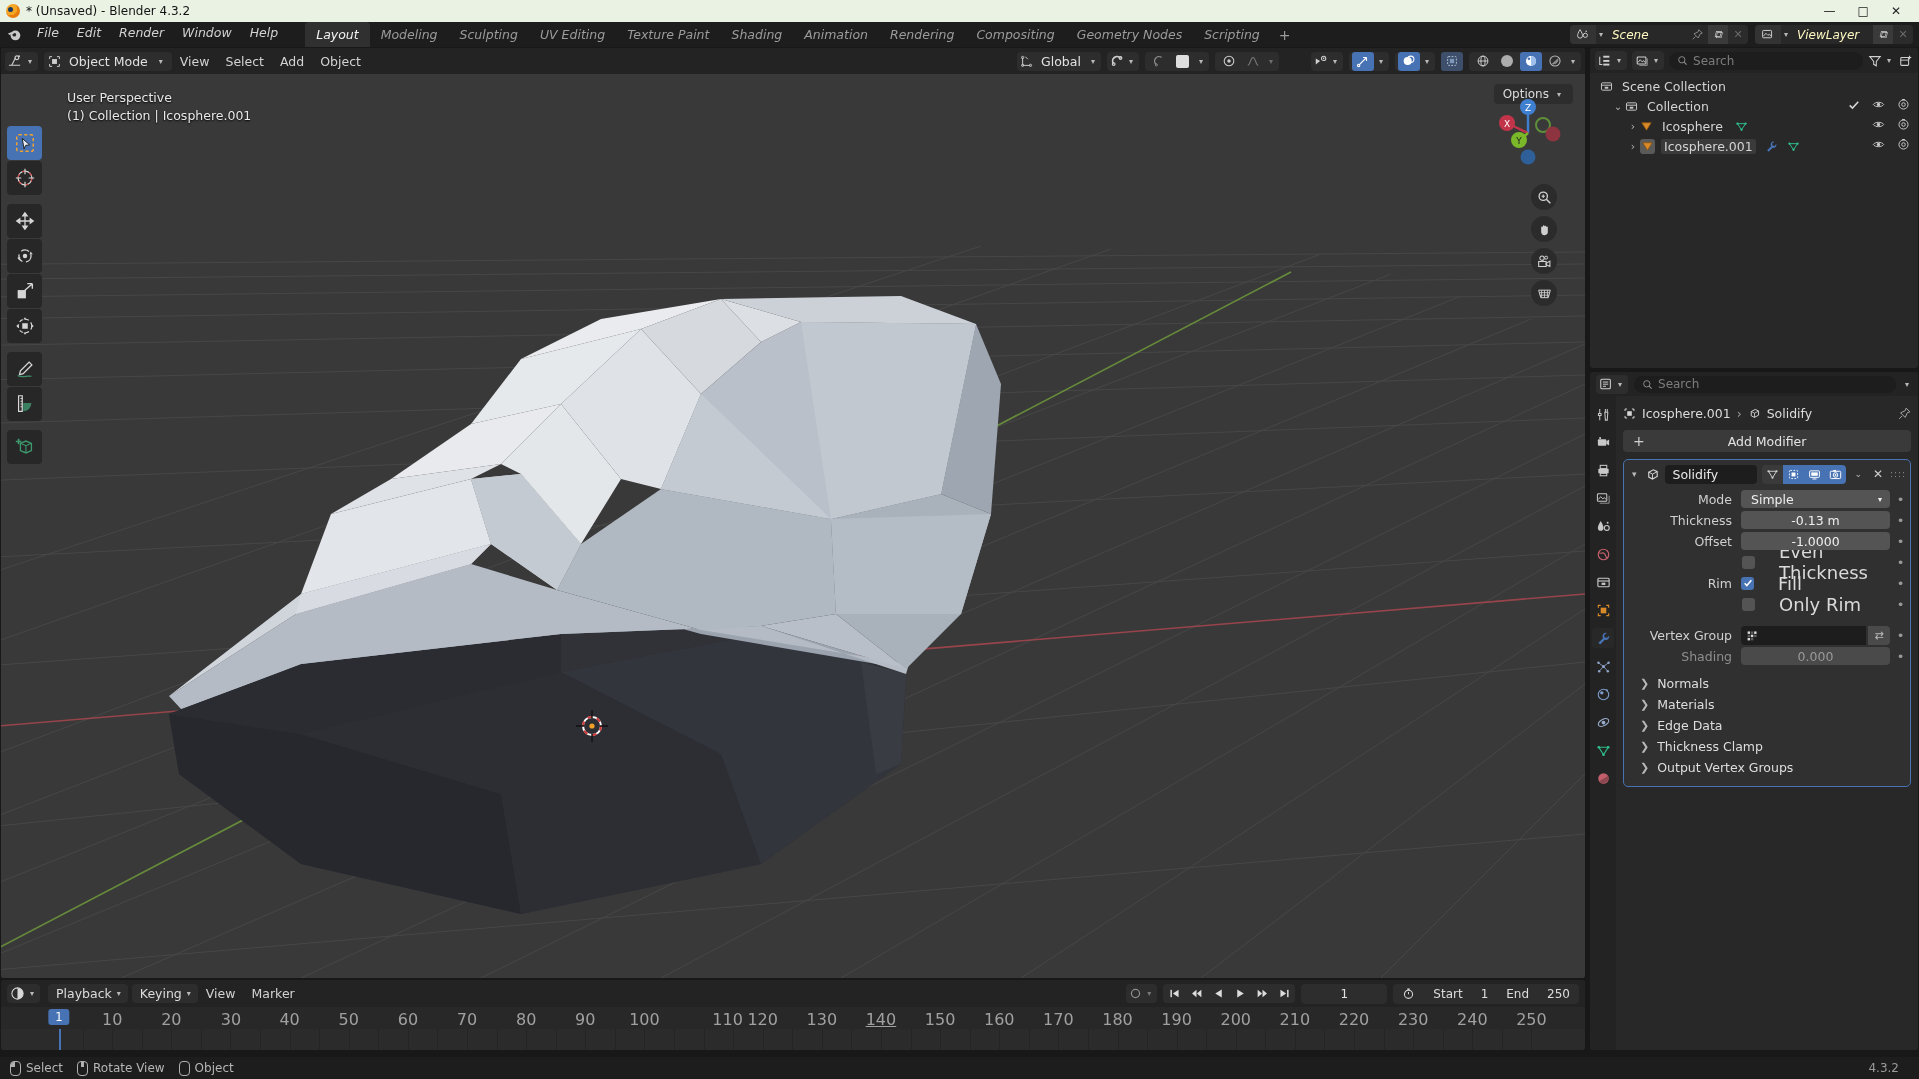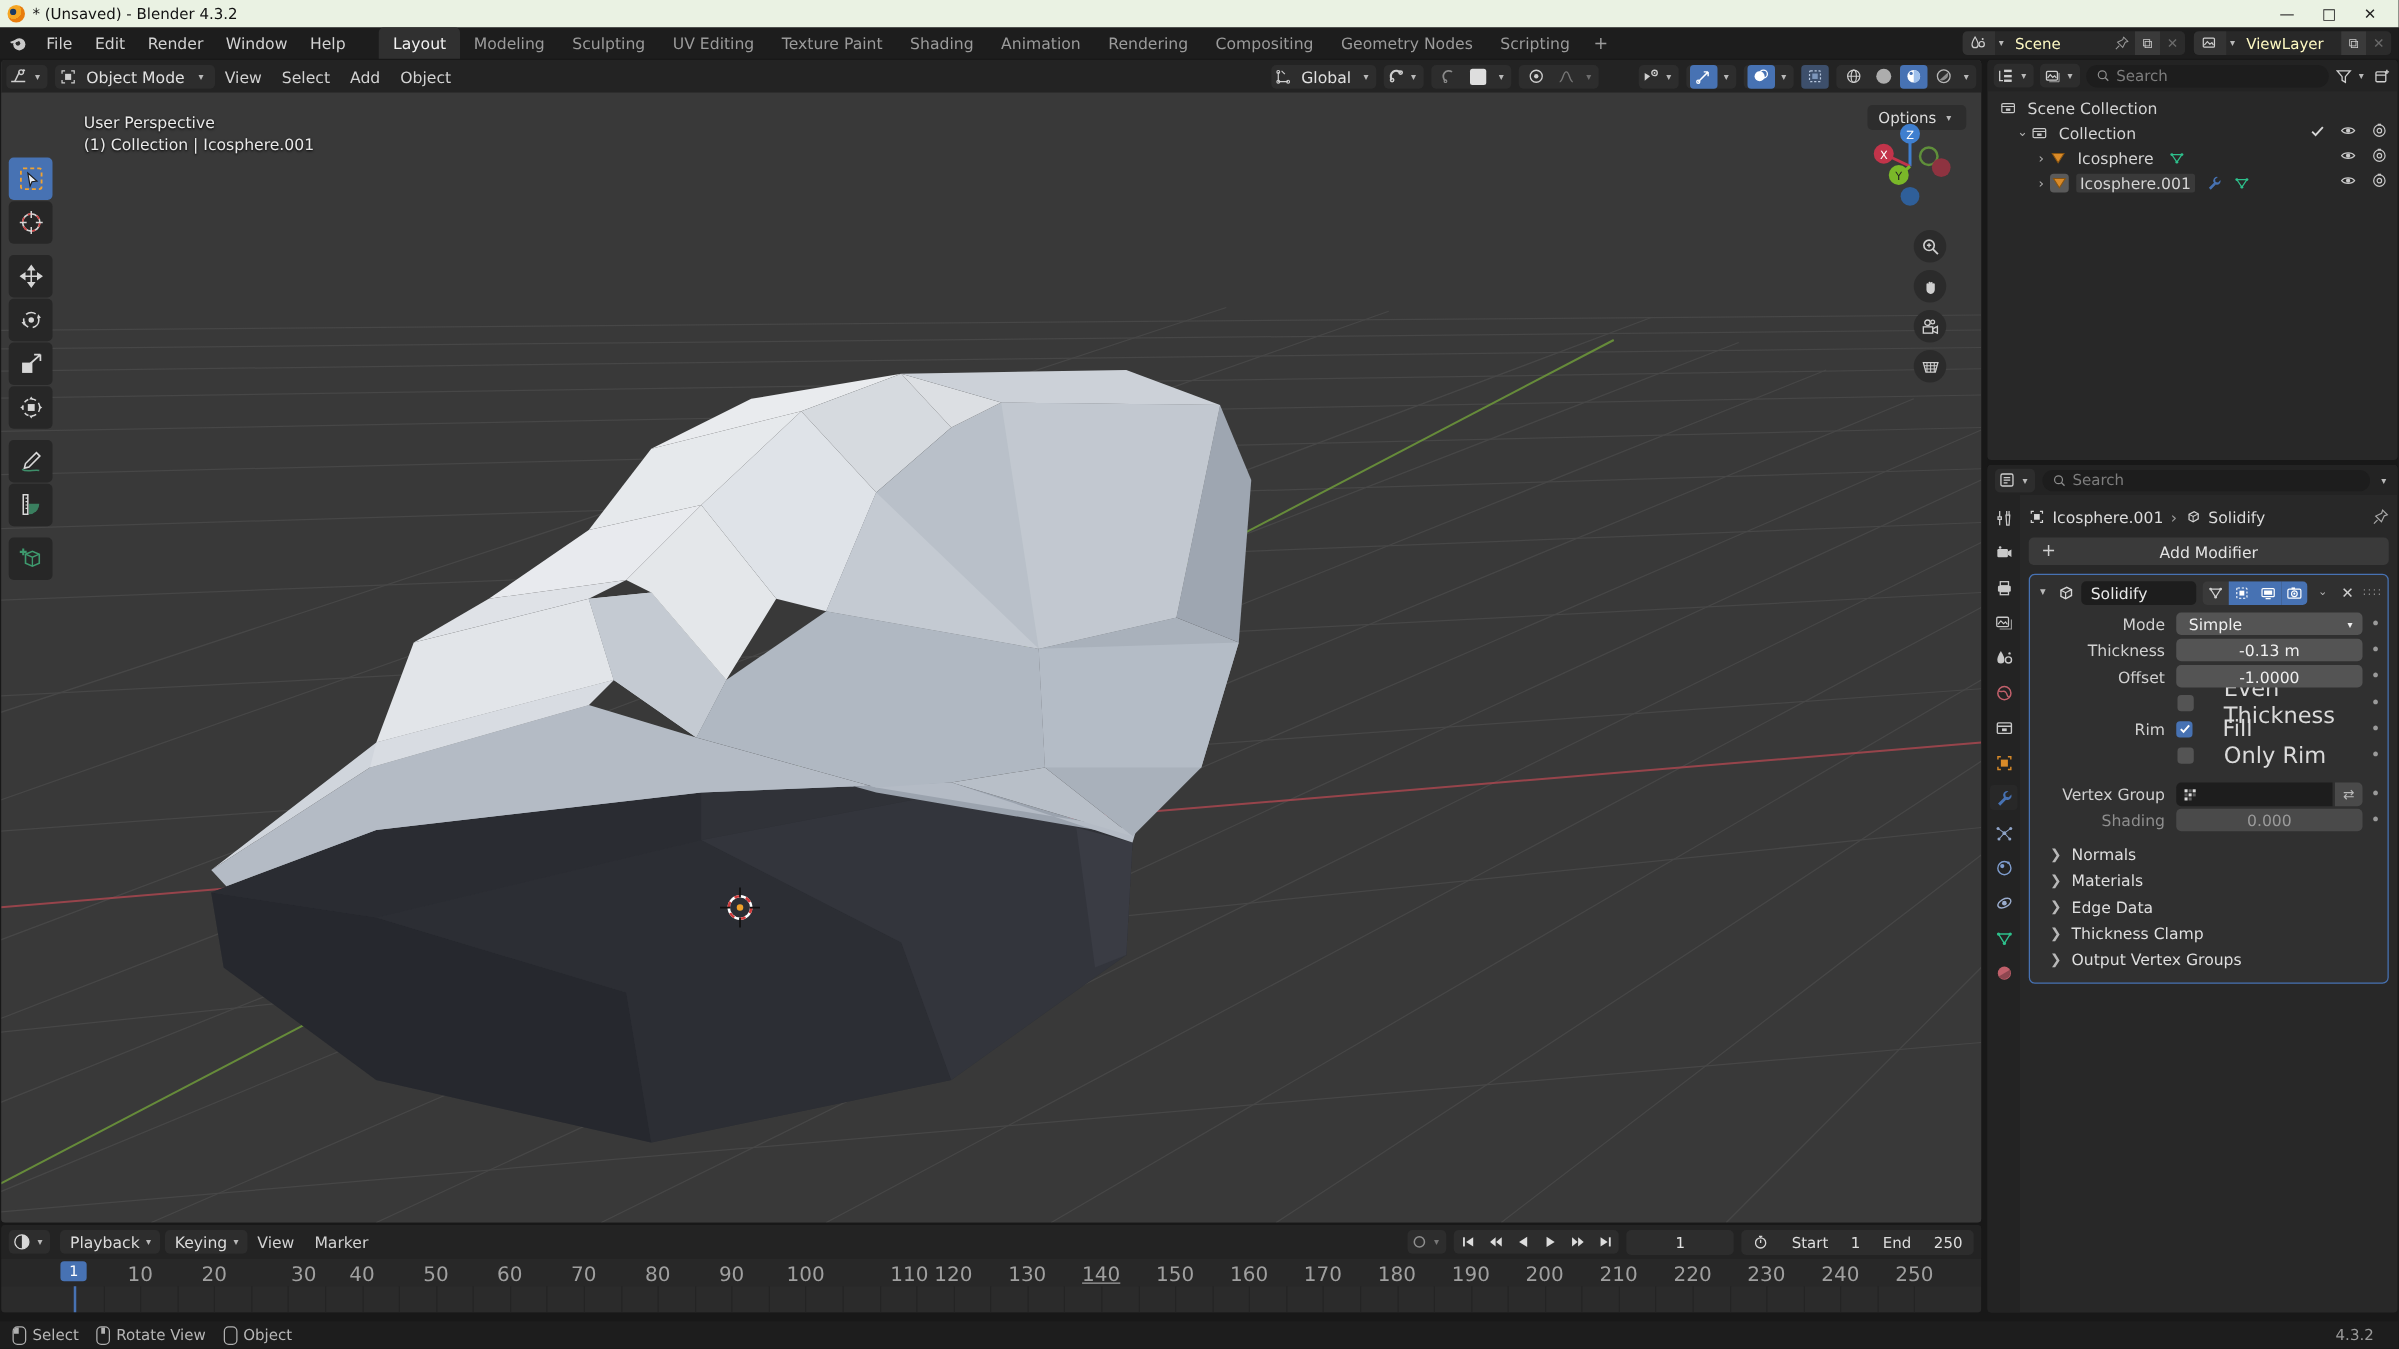--- a/index.html
+++ b/index.html
@@ -7,21 +7,21 @@
   #app{position:relative;width:1919px;height:1079px;background:#181818;}
 
   
   .titlebar{position:absolute;left:0;top:0;width:1919px;height:22px;background:#eaf2e3;display:flex;align-items:center;padding:0 6px;box-sizing:border-box;}
   .titlebar .ttl{font-size:12px;color:#121212;margin-left:6px;}
   .titlebar .wbtns{margin-left:auto;display:flex;gap:22px;padding-right:12px;color:#222;font-size:12px;}
   .blenderlogo{width:14px;height:14px;border-radius:50%;background:radial-gradient(circle at 35% 35%,#f5a623 0 48%,#e87d0d 48% 100%);position:relative;}
   .blenderlogo:after{content:"";position:absolute;left:2px;top:3px;width:5px;height:5px;border-radius:50%;background:#1b3a63;}
 
   
-  .topbar{position:absolute;left:0;top:22px;width:1919px;height:25px;background:#1d1d1d;display:flex;align-items:center;}
+  .topbar{position:absolute;left:0;top:22px;width:1919px;height:25px;background:#1d1d1d;display:flex;font-style:italic;}
   .tb-logo{width:28px;display:flex;justify-content:center;align-items:center;}
   .menuitem{padding:3px 9px;font-size:12.5px;color:#d2d2d2;border-radius:3px;cursor:default;white-space:nowrap;}
   .tabs{display:flex;align-items:center;margin-left:18px;height:25px;}
   .tab{padding:4px 11px;font-size:12.5px;color:#9b9b9b;white-space:nowrap;border-radius:4px 4px 0 0;height:17px;line-height:17px;}
   .tab.active{background:#303030;color:#f2f2f2;}
   .tabplus{padding:2px 8px;color:#9b9b9b;font-size:14px;}
   .tb-right{margin-left:auto;display:flex;align-items:center;gap:7px;padding-right:6px;}
   .fieldbox{display:flex;align-items:center;background:#282828;border-radius:4px;height:19px;overflow:hidden;}
   .fb-ico{width:26px;height:19px;display:flex;align-items:center;justify-content:center;background:#333;}
   .fb-txt{padding:0 10px 0 6px;font-size:12px;color:#fef9c3;min-width:66px;}
@@ -640,21 +640,21 @@
           <span class="cell">Start</span>
           <span class="cell">1</span>
           <span class="cell">End</span>
           <span class="cell">250</span>
         </span>
       </span>
     </div>
     <div class="tl-ruler" id="tl-ruler">
         <div class="tl-tick" style="left: 111.22px;">10</div>
         <div class="tl-tick" style="left: 170.354px;">20</div>
-        <div class="tl-tick" style="left: 242px; text-align: center;">30</div>
+        <div class="tl-tick" style="left: 230px; text-align: center;">30</div>
         <div class="tl-tick" style="left: 288.622px;">40</div>
         <div class="tl-tick" style="left: 347.756px;">50</div>
         <div class="tl-tick" style="left: 406.89px;">60</div>
         <div class="tl-tick" style="left: 466.024px;">70</div>
         <div class="tl-tick" style="left: 525.157px;">80</div>
         <div class="tl-tick" style="left: 584.291px;">90</div>
         <div class="tl-tick" style="left: 643.425px;">100</div>
         <div class="tl-tick" style="left: 702.559px; margin-left: 24px;">110</div>
         <div class="tl-tick" style="left: 761.693px;">120</div>
         <div class="tl-tick" style="left: 820.827px;">130</div>

